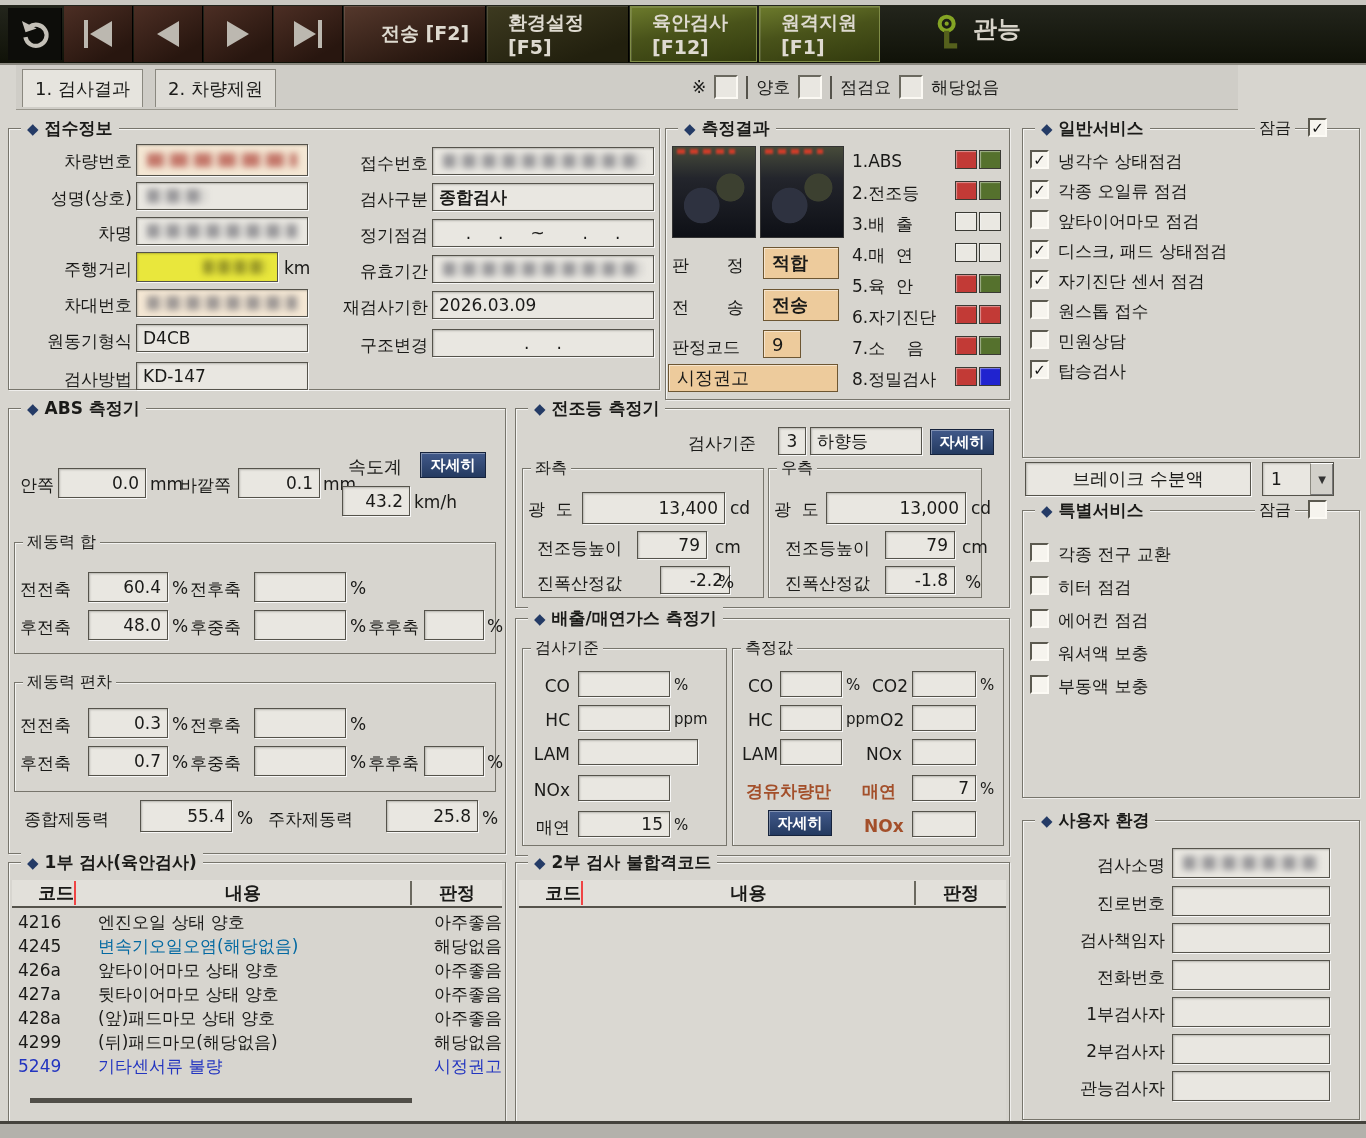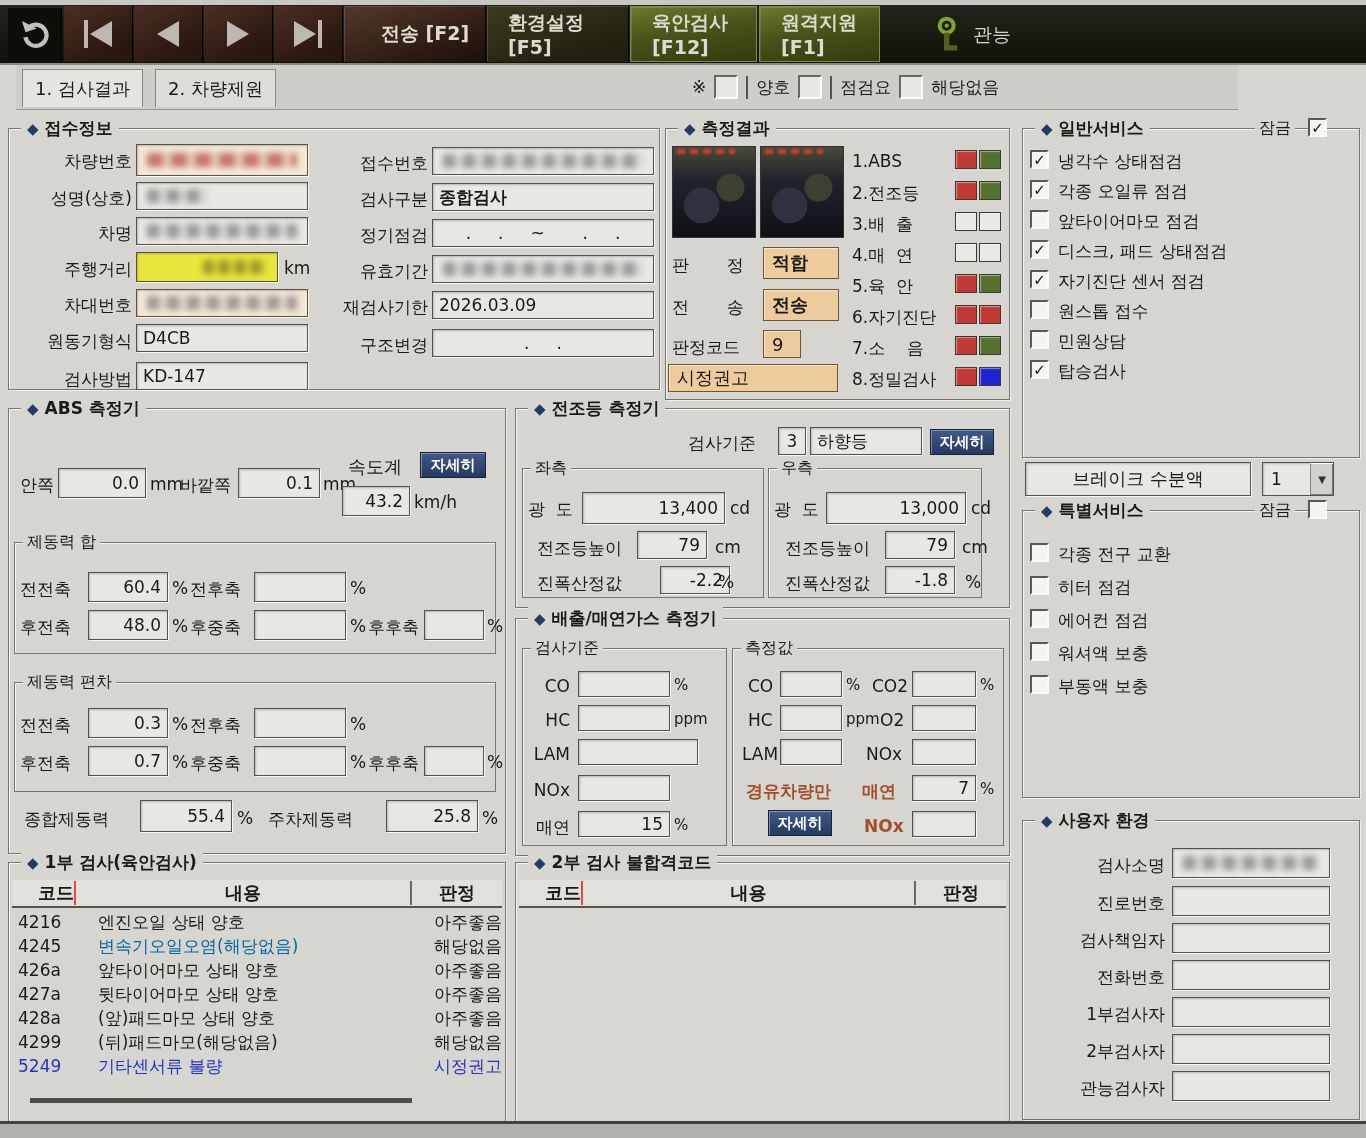--- a/index.html
+++ b/index.html
@@ -12,21 +12,21 @@
   .tbtn{display:flex;align-items:center;justify-content:center;color:#dedad0;font-size:19px;font-weight:bold;
         border-right:1px solid #000;box-shadow:inset 1px 1px 0 rgba(255,255,255,.12);cursor:pointer;padding-left:21px;}
   .tbtn-brown{background:linear-gradient(160deg,#55382c 0%,#2c1a12 70%,#1c100a 100%);}
   .tbtn-darkolive{background:linear-gradient(160deg,#3d3a20 0%,#22200e 80%);}
   .tbtn-olive{background:linear-gradient(170deg,#6c7a2c 0%,#49531a 45%,#333b0e 100%);border:1px solid #7f8c46;}
   .navbtn{background:linear-gradient(150deg,#4c2e24 0%,#28160f 80%);border-right:1px solid #000;
           display:flex;align-items:center;justify-content:center;gap:2px;cursor:pointer;}
   .tri-r{width:0;height:0;border-top:13px solid transparent;border-bottom:13px solid transparent;border-left:22px solid #bcb8b0;}
   .tri-l{width:0;height:0;border-top:13px solid transparent;border-bottom:13px solid transparent;border-right:22px solid #bcb8b0;}
   .vbar{width:4px;height:28px;background:#bcb8b0;}
-  .sensory{display:flex;align-items:center;gap:10px;color:#d8d4ca;font-size:19px;font-weight:normal;}
+  .sensory{display:flex;align-items:flex-start;gap:10px;color:#d8d4ca;font-size:24px;font-weight:bold;}
   
   .tabrow{background:#cfcdc7;border-bottom:1px solid #9a988f;}
   .tab{background:#dedcd6;border:1px solid #8a887f;border-bottom:none;display:flex;align-items:center;
        padding:0 12px;font-size:18px;cursor:pointer;}
   .legend{display:flex;align-items:center;gap:8px;font-size:18px;}
   .lgbox{width:20px;height:20px;background:#e9e7e1;border-top:2px solid #6b695f;border-left:2px solid #6b695f;
          border-right:2px solid #fbf9f3;border-bottom:2px solid #fbf9f3;}
   
   .gbox{border:1px solid #77756c;box-shadow:inset 1px 1px 0 rgba(255,255,255,.75),1px 1px 0 rgba(255,255,255,.6);}
   .gtitle{position:absolute;top:-12px;left:12px;background:#d7d5cf;padding:0 6px;font-size:17px;font-weight:bold;

